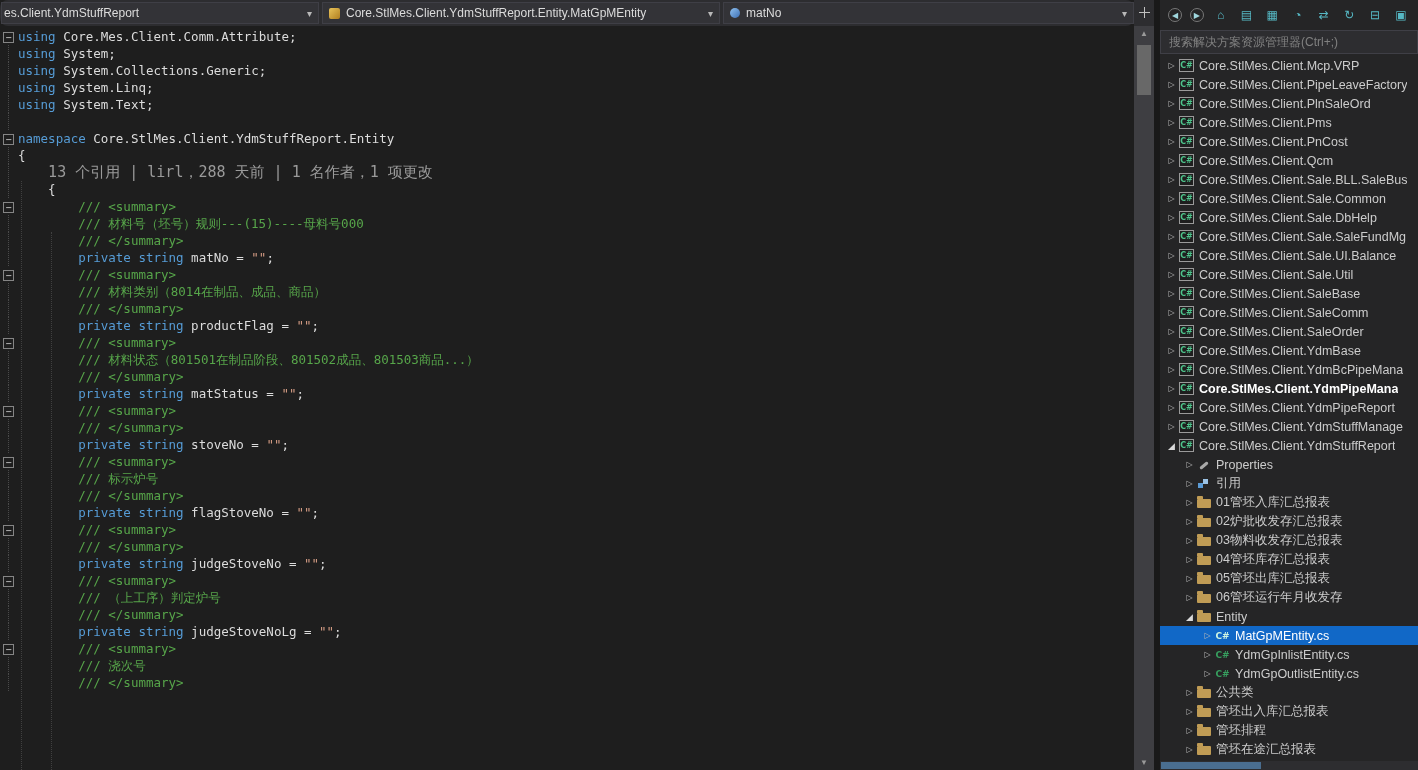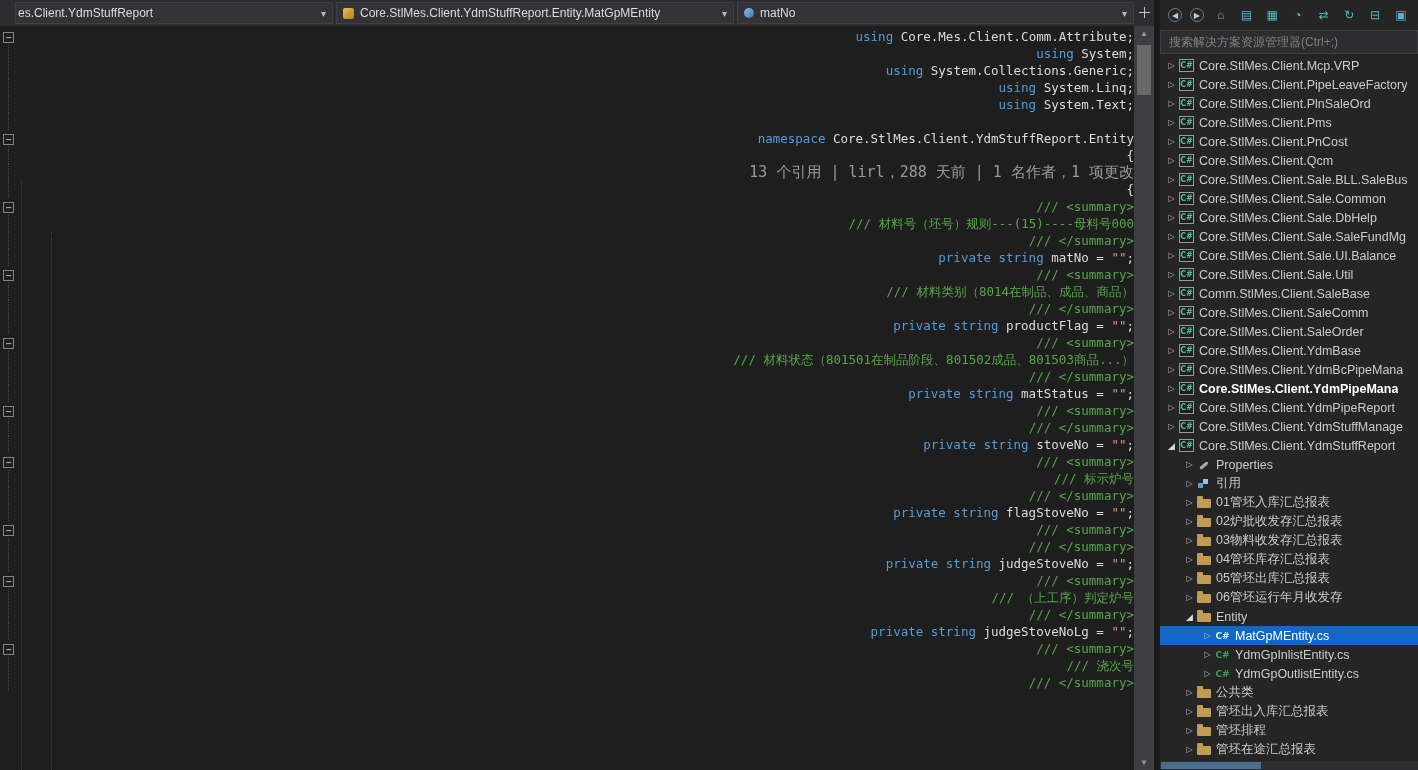--- a/index.html
+++ b/index.html
@@ -1,35 +1,35 @@
 <!DOCTYPE html>
 <html><head>
 <meta charset="utf-8">
 <style>
   html,body{margin:0;padding:0;background:#1E1E1E;}
   body{width:1418px;height:770px;overflow:hidden;font-family:"Liberation Sans",sans-serif;}
   .app{display:flex;width:1418px;height:770px;}
 
   
   .editor-pane{width:1134px;flex:none;display:flex;flex-direction:column;background:#1E1E1E;}
-  .navbar{height:26px;flex:none;background:#2D2D30;display:flex;align-items:center;gap:3px;padding-left:15px;}
+  .navbar{height:26px;flex:none;background:#2D2D30;display:flex;align-items:center;gap:3px;padding-left:1px;border-radius:8px;}
   .combo{height:22px;box-sizing:border-box;background:#333337;border:1px solid #3F3F46;display:flex;align-items:center;padding:0 6px;color:#DCDCDC;font-size:12px;white-space:nowrap;overflow:hidden;}
   .combo-project{width:318px;flex:none;padding-left:2px;}
   .combo-type{width:398px;flex:none;}
   .combo-member{flex:1;}
   .caret{margin-left:auto;color:#B8B8B8;font-size:10px;padding-left:8px;flex:none;}
   .class-icon{width:11px;height:11px;background:linear-gradient(135deg,#E8C35A,#B07E1F);border-radius:2px;margin-right:6px;flex:none;}
   .field-icon{width:10px;height:10px;background:linear-gradient(135deg,#8FC1F0,#3D6FB4);border-radius:50%;margin-right:6px;flex:none;}
 
   .code-wrap{position:relative;flex:1;overflow:hidden;padding-top:2px;}
   .code-line{height:17px;line-height:17px;white-space:pre;font-family:"DejaVu Sans Mono",monospace;font-size:12.5px;display:flex;}
   .gutter{flex:none;width:18px;position:relative;}
   .gutter.fold::before{content:'−';display:inline-block;width:11px;height:11px;line-height:10px;text-align:center;border:1px solid #858585;color:#C8C8C8;font-size:10px;margin-left:3px;margin-top:2px;background:#1E1E1E;box-sizing:border-box;}
   .gutter.plain::after{content:'';position:absolute;left:8px;top:0;height:17px;border-left:1px dotted #4A4A4A;}
-  .line-text{flex:1;text-align:right;}
+  .line-text{flex:1;}
   .tok-kw{color:#569CD6;}
   .tok-pl{color:#DCDCDC;}
   .tok-cm{color:#57A64A;}
   .tok-str{color:#D69D85;}
   .tok-lens{color:#9A9A9A;font-size:15px;}
   .tok-hl{background:#44A878;color:#06321E;}
   .guide{position:absolute;width:0;border-left:1px dotted #404040;bottom:0;}
   .guide-ns{left:21px;top:155px;}
   .guide-cls{left:51px;top:206px;}
 
@@ -227,21 +227,21 @@
           <span class="tree-label">Core.StlMes.Client.Sale.UI.Balance</span>
         </div>
         <div class="tree-row" style="padding-left: 4px;">
           <span class="expander">▷</span>
           <span class="ticon ticon-csproj">C#</span>
           <span class="tree-label">Core.StlMes.Client.Sale.Util</span>
         </div>
         <div class="tree-row" style="padding-left: 4px;">
           <span class="expander">▷</span>
           <span class="ticon ticon-csproj">C#</span>
-          <span class="tree-label">Comm.StlMes.Client.SaleBase</span>
+          <span class="tree-label">Core.StlMes.Client.SaleBase</span>
         </div>
         <div class="tree-row" style="padding-left: 4px;">
           <span class="expander">▷</span>
           <span class="ticon ticon-csproj">C#</span>
           <span class="tree-label">Core.StlMes.Client.SaleComm</span>
         </div>
         <div class="tree-row" style="padding-left: 4px;">
           <span class="expander">▷</span>
           <span class="ticon ticon-csproj">C#</span>
           <span class="tree-label">Core.StlMes.Client.SaleOrder</span>

